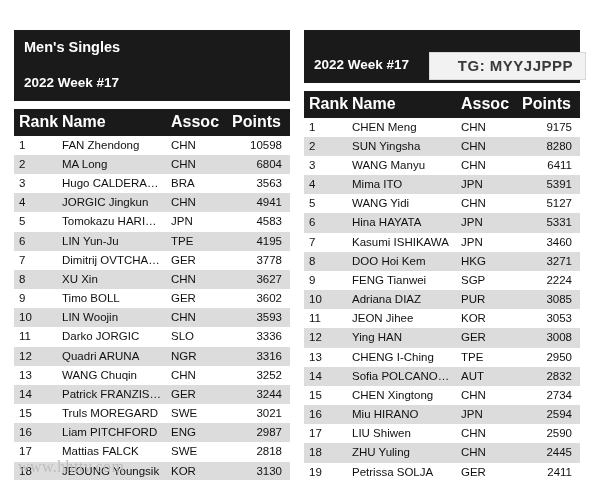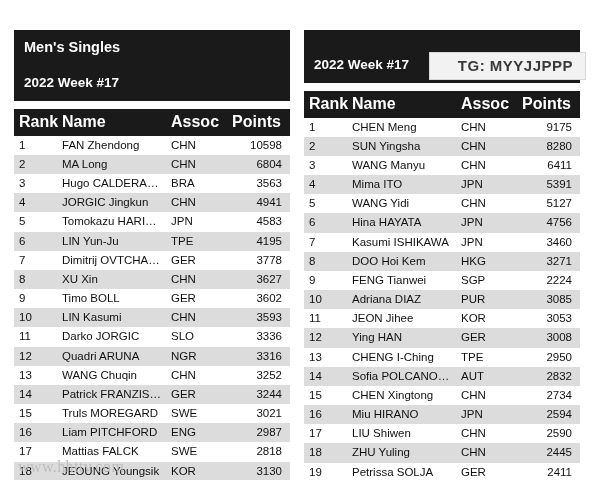--- a/index.html
+++ b/index.html
@@ -181,21 +181,21 @@
             <td class="c-points">3627</td>
           </tr>
         <tr>
             <td class="c-rank">9</td>
             <td class="c-name">Timo BOLL</td>
             <td class="c-assoc">GER</td>
             <td class="c-points">3602</td>
           </tr>
         <tr class="shaded">
             <td class="c-rank">10</td>
-            <td class="c-name">LIN Kasumi</td>
+            <td class="c-name">LIN Woojin</td>
             <td class="c-assoc">CHN</td>
             <td class="c-points">3593</td>
           </tr>
         <tr>
             <td class="c-rank">11</td>
             <td class="c-name">Darko JORGIC</td>
             <td class="c-assoc">SLO</td>
             <td class="c-points">3336</td>
           </tr>
         <tr class="shaded">
@@ -297,21 +297,21 @@
         <tr>
             <td class="c-rank">5</td>
             <td class="c-name">WANG Yidi</td>
             <td class="c-assoc">CHN</td>
             <td class="c-points">5127</td>
           </tr>
         <tr class="shaded">
             <td class="c-rank">6</td>
             <td class="c-name">Hina HAYATA</td>
             <td class="c-assoc">JPN</td>
-            <td class="c-points">4756</td>
+            <td class="c-points">5331</td>
           </tr>
         <tr>
             <td class="c-rank">7</td>
             <td class="c-name">Kasumi ISHIKAWA</td>
             <td class="c-assoc">JPN</td>
             <td class="c-points">3460</td>
           </tr>
         <tr class="shaded">
             <td class="c-rank">8</td>
             <td class="c-name">DOO Hoi Kem</td>

